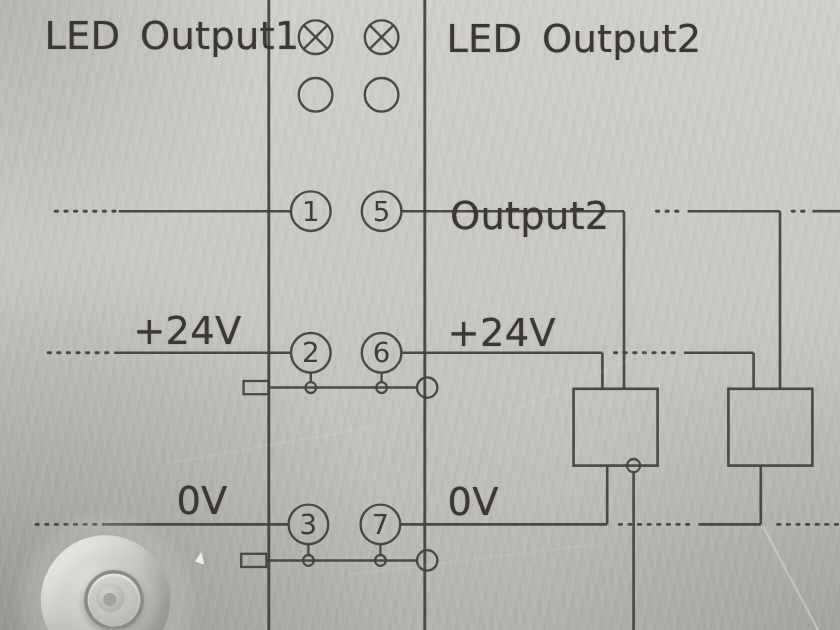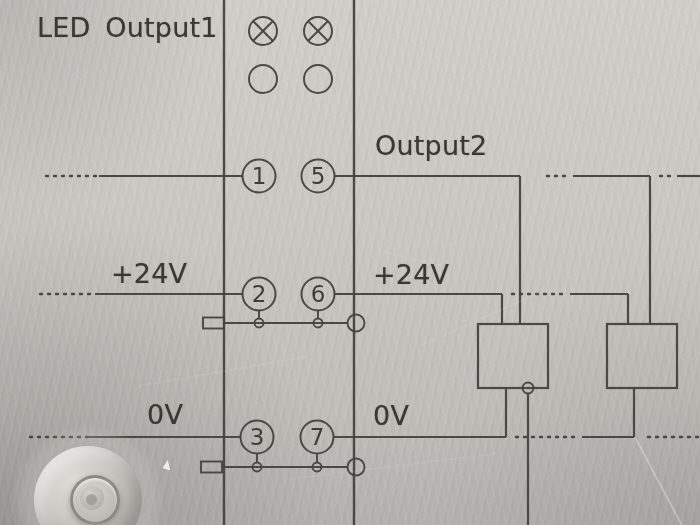--- a/index.html
+++ b/index.html
@@ -13,21 +13,21 @@
     font-family:"DejaVu Sans","Liberation Sans",sans-serif;
   }
   .texture{
     position:absolute;inset:0;pointer-events:none;
     background:
       repeating-linear-gradient(102deg, rgba(255,255,255,.045) 0 2px, rgba(110,110,106,.035) 2px 5px, rgba(200,200,196,.02) 5px 9px),
       repeating-linear-gradient(80deg, rgba(255,255,255,.025) 0 3px, rgba(120,120,116,.02) 3px 7px);
   }
   svg.diagram{position:absolute;left:0;top:0;filter:blur(.3px);}
   .lbl{
-    position:absolute;font-size:27px;line-height:1.05;color:#3b3834;
+    position:absolute;font-size:32px;line-height:1.05;color:#3b3834;
     letter-spacing:.2px;white-space:pre;filter:blur(.25px);
     text-shadow:0 0 1px rgba(58,55,50,.55);
   }
   .lbl.led{word-spacing:6px;}
   .digit{font-size:23px;fill:#403d39;}
   .scratch{position:absolute;pointer-events:none;background:rgba(255,255,255,.5);height:2px;transform-origin:left center;border-radius:2px;}
   .speck{position:absolute;width:8px;height:10px;background:rgba(255,255,255,.8);clip-path:polygon(50% 0,100% 100%,0 85%);filter:blur(.4px);}
   .screw-glow,.screw-dome,.screw-ring,.screw-center,.screw-nub{position:absolute;border-radius:50%;}
   .screw-glow{left:10px;top:424px;width:156px;height:156px;
     background:radial-gradient(closest-side, rgba(226,224,219,.95), rgba(216,214,209,.55) 55%, rgba(206,204,199,0) 100%);}
@@ -142,21 +142,22 @@
       <text class="digit" x="259" y="184" text-anchor="middle">1</text>
       <text class="digit" x="318" y="184" text-anchor="middle">5</text>
       <text class="digit" x="259" y="302" text-anchor="middle">2</text>
       <text class="digit" x="318" y="302" text-anchor="middle">6</text>
       <text class="digit" x="257" y="445" text-anchor="middle">3</text>
       <text class="digit" x="317" y="445" text-anchor="middle">7</text>
     </g>
   </svg>
 
   <div class="lbl led" style="left:37px;top:14px">LED Output1</div>
-  <div class="lbl" style="left:375px;top:132px">Output2</div>
+  <div class="lbl led" style="left:372px;top:16px">LED Output2</div>
+  <div class="lbl" style="left:375px;top:164px">Output2</div>
   <div class="lbl" style="left:111px;top:260px">+24V</div>
   <div class="lbl" style="left:373px;top:261px">+24V</div>
   <div class="lbl" style="left:147px;top:401px">0V</div>
   <div class="lbl" style="left:373px;top:402px">0V</div>
 
   <div>
     <div class="screw-glow"></div>
     <div class="screw-dome"></div>
     <div class="screw-ring"></div>
     <div class="screw-center"></div>

